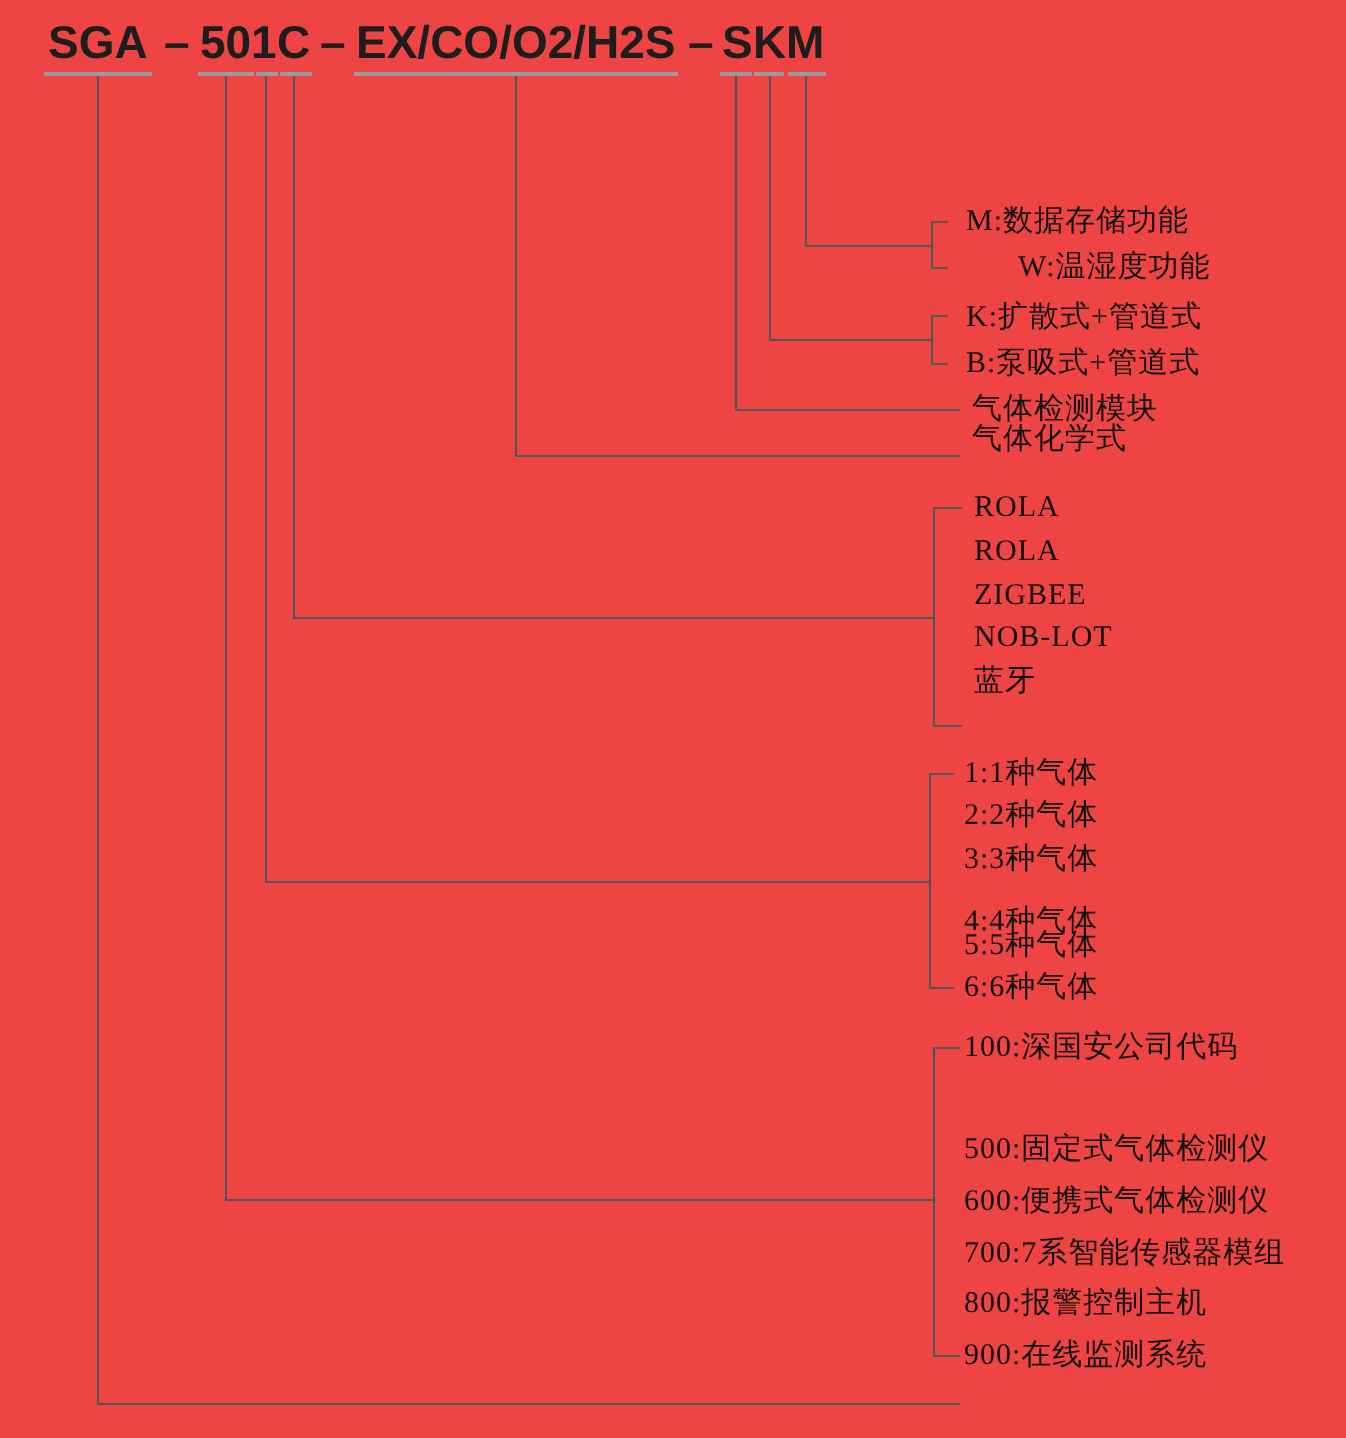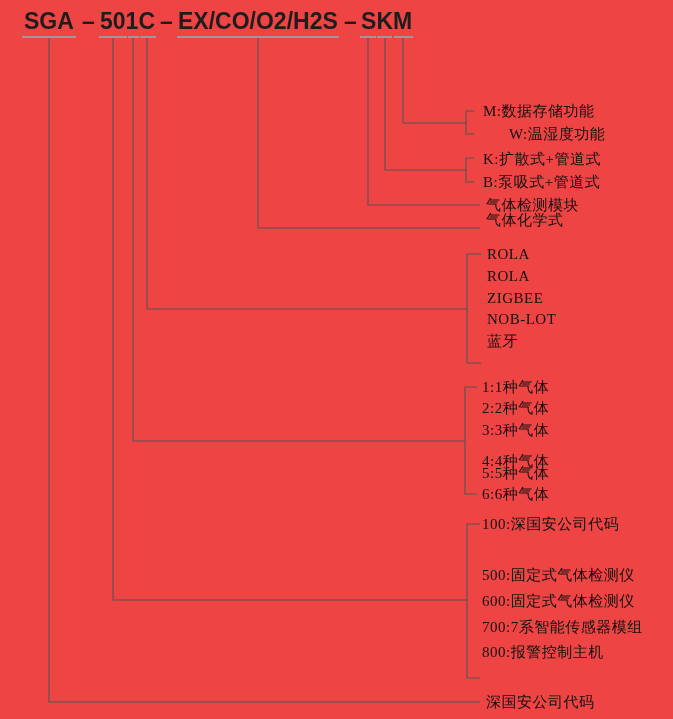--- a/index.html
+++ b/index.html
@@ -86,19 +86,19 @@
 
   <div class="lbl" style="left:482px;top:387px">1:1种气体</div>
   <div class="lbl" style="left:482px;top:408px">2:2种气体</div>
   <div class="lbl" style="left:482px;top:430px">3:3种气体</div>
   <div class="lbl" style="left:482px;top:461px">4:4种气体</div>
   <div class="lbl" style="left:482px;top:473px">5:5种气体</div>
   <div class="lbl" style="left:482px;top:494px">6:6种气体</div>
 
   <div class="lbl" style="left:482px;top:524px">100:深国安公司代码</div>
   <div class="lbl" style="left:482px;top:575px">500:固定式气体检测仪</div>
-  <div class="lbl" style="left:482px;top:601px">600:固定式气体检测仪</div>
+  <div class="lbl" style="left:482px;top:601px">600:便携式气体检测仪</div>
   <div class="lbl" style="left:482px;top:627px">700:7系智能传感器模组</div>
   <div class="lbl" style="left:482px;top:652px">800:报警控制主机</div>
+  <div class="lbl" style="left:482px;top:678px">900:在线监测系统</div>
 
-  <div class="lbl" style="left:486px;top:702px">深国安公司代码</div>
 
 </div>
 
 </body></html>

